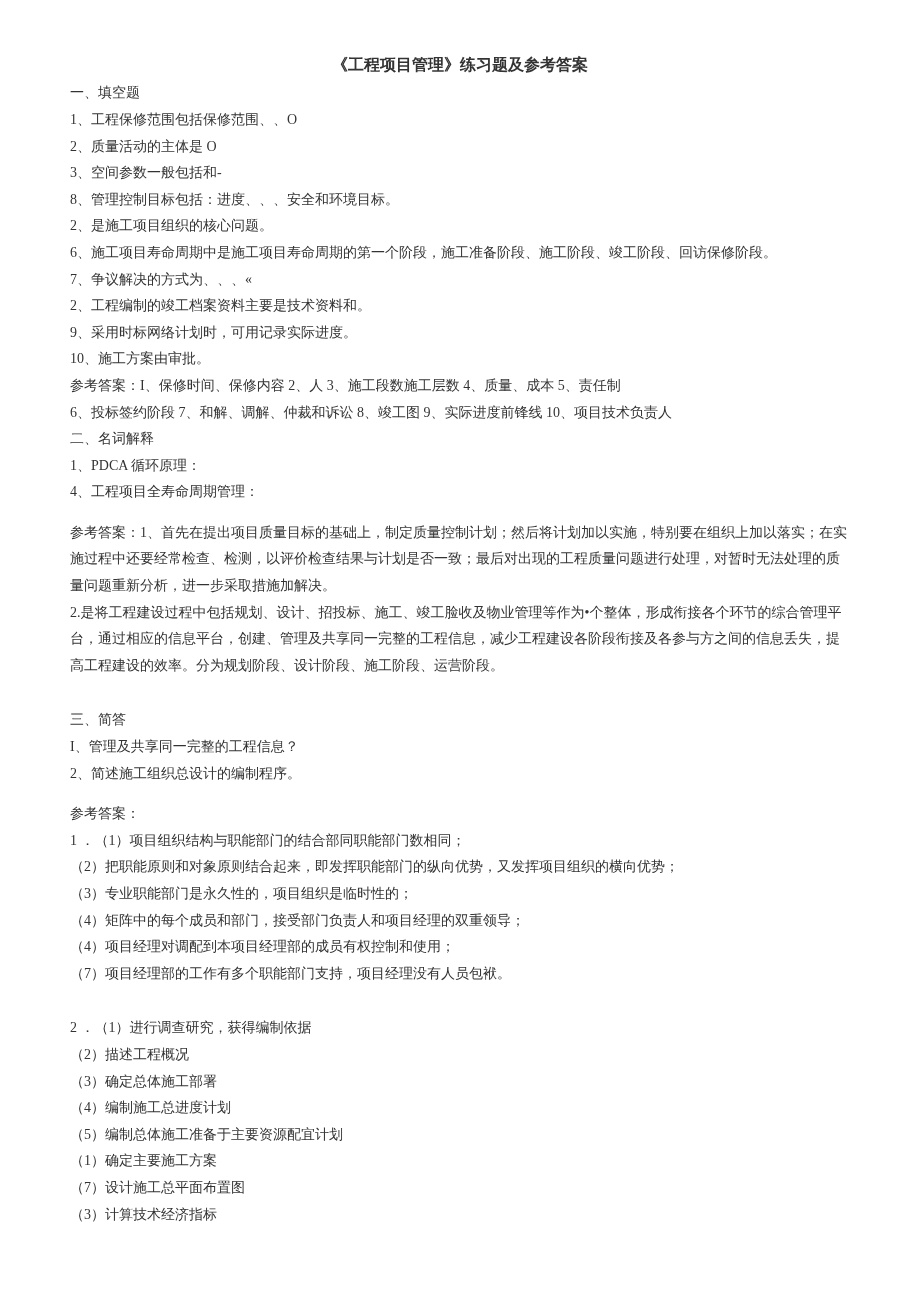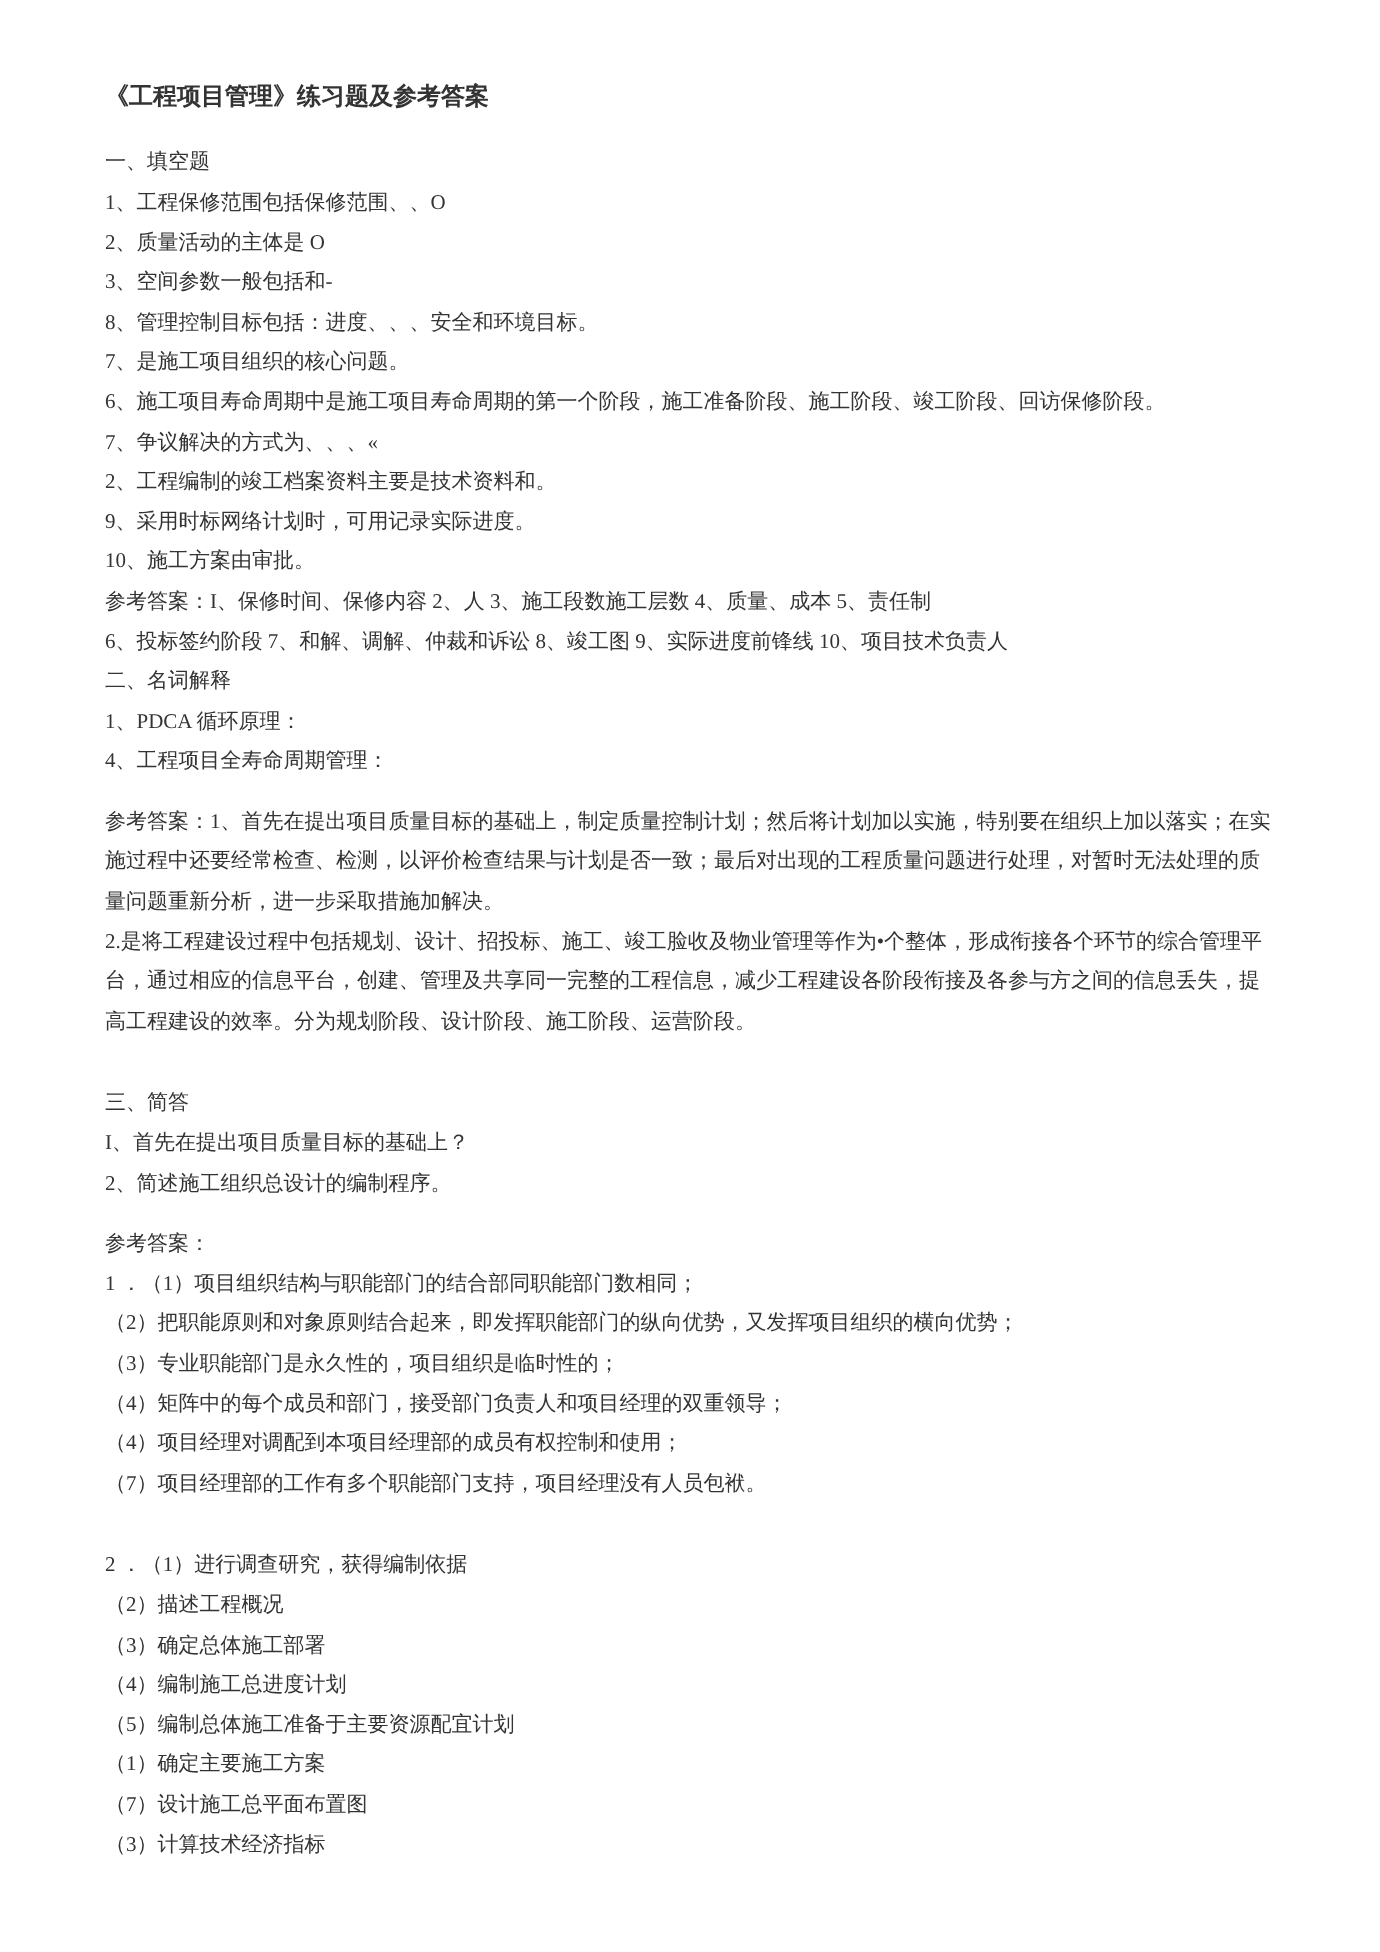--- a/index.html
+++ b/index.html
@@ -9,42 +9,42 @@
       color: #333;
       background: #fff;
       margin: 0;
       padding: 50px 70px;
       width: 920px;
       box-sizing: border-box;
     }
     .title {
       font-family: "SimHei", "黑体", sans-serif;
       font-weight: bold;
+      text-align: center;
       font-size: 16px;
-      margin-bottom: 16px;
     }
     .line {
       margin: 0;
       padding: 0;
     }
     .spacer {
       height: 14px;
     }
   </style>
 </head>
 <body>
 
 <div class="title">《工程项目管理》练习题及参考答案</div>
 
 <p class="line">一、填空题</p>
 <p class="line">1、工程保修范围包括保修范围、、O</p>
 <p class="line">2、质量活动的主体是 O</p>
 <p class="line">3、空间参数一般包括和-</p>
 <p class="line">8、管理控制目标包括：进度、、、安全和环境目标。</p>
-<p class="line">7、是施工项目组织的核心问题。</p>
+<p class="line">2、是施工项目组织的核心问题。</p>
 <p class="line">6、施工项目寿命周期中是施工项目寿命周期的第一个阶段，施工准备阶段、施工阶段、竣工阶段、回访保修阶段。</p>
 <p class="line">7、争议解决的方式为、、、«</p>
 <p class="line">2、工程编制的竣工档案资料主要是技术资料和。</p>
 <p class="line">9、采用时标网络计划时，可用记录实际进度。</p>
 <p class="line">10、施工方案由审批。</p>
 <p class="line">参考答案：I、保修时间、保修内容 2、人 3、施工段数施工层数 4、质量、成本 5、责任制</p>
 <p class="line">6、投标签约阶段 7、和解、调解、仲裁和诉讼 8、竣工图 9、实际进度前锋线 10、项目技术负责人</p>
 
 <p class="line">二、名词解释</p>
 <p class="line">1、PDCA 循环原理：</p>
@@ -52,21 +52,21 @@
 
 <div class="spacer"></div>
 
 <p class="line">参考答案：1、首先在提出项目质量目标的基础上，制定质量控制计划；然后将计划加以实施，特别要在组织上加以落实；在实施过程中还要经常检查、检测，以评价检查结果与计划是否一致；最后对出现的工程质量问题进行处理，对暂时无法处理的质量问题重新分析，进一步采取措施加解决。</p>
 <p class="line">2.是将工程建设过程中包括规划、设计、招投标、施工、竣工脸收及物业管理等作为•个整体，形成衔接各个环节的综合管理平台，通过相应的信息平台，创建、管理及共享同一完整的工程信息，减少工程建设各阶段衔接及各参与方之间的信息丢失，提高工程建设的效率。分为规划阶段、设计阶段、施工阶段、运营阶段。</p>
 
 <div class="spacer"></div>
 <div class="spacer"></div>
 
 <p class="line">三、简答</p>
-<p class="line">I、首先在提出项目质量目标的基础上？</p>
+<p class="line">I、管理及共享同一完整的工程信息？</p>
 <p class="line">2、简述施工组织总设计的编制程序。</p>
 
 <div class="spacer"></div>
 
 <p class="line">参考答案：</p>
 <p class="line">1 ．（1）项目组织结构与职能部门的结合部同职能部门数相同；</p>
 <p class="line">（2）把职能原则和对象原则结合起来，即发挥职能部门的纵向优势，又发挥项目组织的横向优势；</p>
 <p class="line">（3）专业职能部门是永久性的，项目组织是临时性的；</p>
 <p class="line">（4）矩阵中的每个成员和部门，接受部门负责人和项目经理的双重领导；</p>
 <p class="line">（4）项目经理对调配到本项目经理部的成员有权控制和使用；</p>

